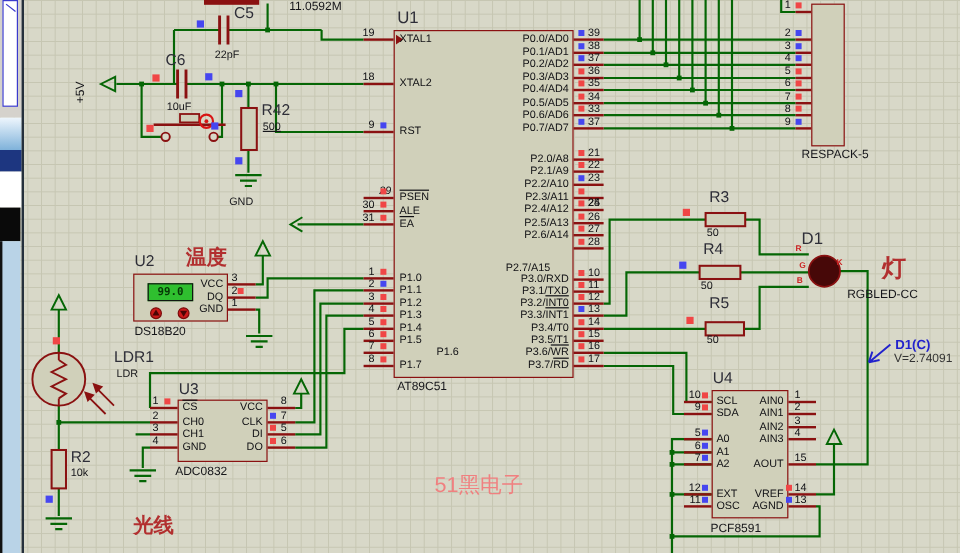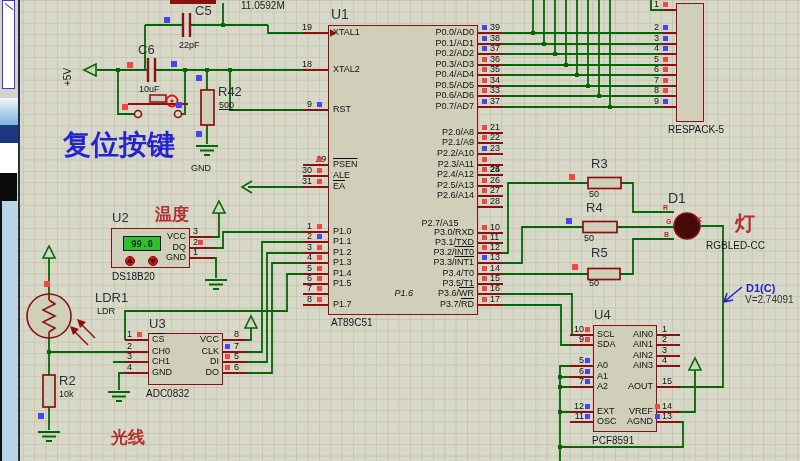--- a/index.html
+++ b/index.html
@@ -154,21 +154,20 @@
 
   <div class="lbl" style="left:195px;top:3px;text-align:right;">C5</div>
   <div class="val" style="left:179px;top:40px;">22pF</div>
   <div class="part" style="left:241px;top:0;">11.0592M</div>
   <div class="lbl" style="left:138px;top:42px;">C6</div>
   <div class="val" style="left:139px;top:84px;">10uF</div>
   <div class="part" style="left:62px;top:86px;transform:rotate(-90deg);transform-origin:0 0;">+5V</div>
   <div class="lbl" style="left:218px;top:84px;">R42</div>
   <div class="val" style="left:219px;top:100px;text-decoration:underline;">500</div>
   <div class="val" style="left:191px;top:163px;">GND</div>
-  <div class="cjk-blue" style="left:63px;top:126px;">复位按键</div>
 
   <div class="lbl big" style="left:331px;top:6px;">U1</div>
   <div class="part" style="left:331px;top:317px;">AT89C51</div>
   <div class="part" style="left:668px;top:124px;">RESPACK-5</div>
 
   <div class="lbl" style="left:112px;top:210px;">U2</div>
   <div class="part" style="left:112px;top:271px;">DS18B20</div>
   <div class="cjk-red" style="left:155px;top:203px;">温度</div>
 
   <div class="lbl" style="left:149px;top:316px;">U3</div>
@@ -192,20 +191,21 @@
 
   <div class="lbl" style="left:591px;top:156px;">R3</div>
   <div class="val" style="left:589px;top:189px;">50</div>
   <div class="lbl" style="left:586px;top:200px;">R4</div>
   <div class="val" style="left:584px;top:233px;">50</div>
   <div class="lbl" style="left:591px;top:245px;">R5</div>
   <div class="val" style="left:589px;top:278px;">50</div>
 
   <div class="probe-n" style="left:746px;top:282px;">D1(C)</div>
   <div class="probe-v" style="left:745px;top:294px;">V=2.74091</div>
+  <div class="cjk-pink" style="left:362px;top:392px;">51黑电子</div>
 
   <div id="pin-layer" style="position:absolute;left:0;top:0;width:800px;height:461px;">
       <div style="position: absolute; left: 303px; top: 32px; width: 25px; height: 2px; background: rgb(138, 17, 17);"></div>
       <div class="pnum" style="left: 294px; top: 22px; width: 18px; text-align: right;">19</div>
       <div class="pname" style="left: 333px; top: 27px; width: 80px; text-align: left;"><span>XTAL1</span></div>
       <div style="position: absolute; left: 303px; top: 69px; width: 25px; height: 2px; background: rgb(138, 17, 17);"></div>
       <div class="pnum" style="left: 294px; top: 59px; width: 18px; text-align: right;">18</div>
       <div class="pname" style="left: 333px; top: 64px; width: 80px; text-align: left;"><span>XTAL2</span></div>
       <div style="position: absolute; left: 303px; top: 109px; width: 25px; height: 2px; background: rgb(138, 17, 17);"></div>
       <div class="pnum" style="left: 294px; top: 99px; width: 18px; text-align: right;">9</div>
@@ -243,21 +243,21 @@
       <div class="pnum" style="left: 294px; top: 263px; width: 18px; text-align: right;">5</div>
       <div style="position: absolute; left: 317px; top: 266px; width: 5px; height: 5px; background: rgb(240, 70, 70);"></div>
       <div class="pname" style="left: 333px; top: 268px; width: 80px; text-align: left;"><span>P1.4</span></div>
       <div style="position: absolute; left: 303px; top: 283px; width: 25px; height: 2px; background: rgb(138, 17, 17);"></div>
       <div class="pnum" style="left: 294px; top: 273px; width: 18px; text-align: right;">6</div>
       <div style="position: absolute; left: 317px; top: 276px; width: 5px; height: 5px; background: rgb(240, 70, 70);"></div>
       <div class="pname" style="left: 333px; top: 278px; width: 80px; text-align: left;"><span>P1.5</span></div>
       <div style="position: absolute; left: 303px; top: 293px; width: 25px; height: 2px; background: rgb(138, 17, 17);"></div>
       <div class="pnum" style="left: 294px; top: 283px; width: 18px; text-align: right;">7</div>
       <div style="position: absolute; left: 317px; top: 286px; width: 5px; height: 5px; background: rgb(240, 70, 70);"></div>
-      <div class="pname" style="left: 333px; top: 288px; width: 80px; text-align: right; font-style: italic;"><span>P1.6</span></div>
+      <div class="pname" style="left: 333px; top: 288px; width: 80px; text-align: center;"><span>P1.6</span></div>
       <div style="position: absolute; left: 303px; top: 304px; width: 25px; height: 2px; background: rgb(138, 17, 17);"></div>
       <div class="pnum" style="left: 294px; top: 294px; width: 18px; text-align: right;">8</div>
       <div style="position: absolute; left: 317px; top: 297px; width: 5px; height: 5px; background: rgb(240, 70, 70);"></div>
       <div class="pname" style="left: 333px; top: 299px; width: 80px; text-align: left;"><span>P1.7</span></div>
       <div style="position: absolute; left: 478px; top: 32px; width: 25px; height: 2px; background: rgb(138, 17, 17);"></div>
       <div class="pnum" style="left: 490px; top: 22px; width: 20px; text-align: left;">39</div>
       <div style="position: absolute; left: 482px; top: 25px; width: 5px; height: 5px; background: rgb(70, 70, 240);"></div>
       <div class="pname" style="left: 406px; top: 27px; width: 68px; text-align: right;"><span>P0.0/AD0</span></div>
       <div style="position: absolute; left: 478px; top: 43px; width: 25px; height: 2px; background: rgb(138, 17, 17);"></div>
       <div class="pnum" style="left: 490px; top: 33px; width: 20px; text-align: left;">38</div>

